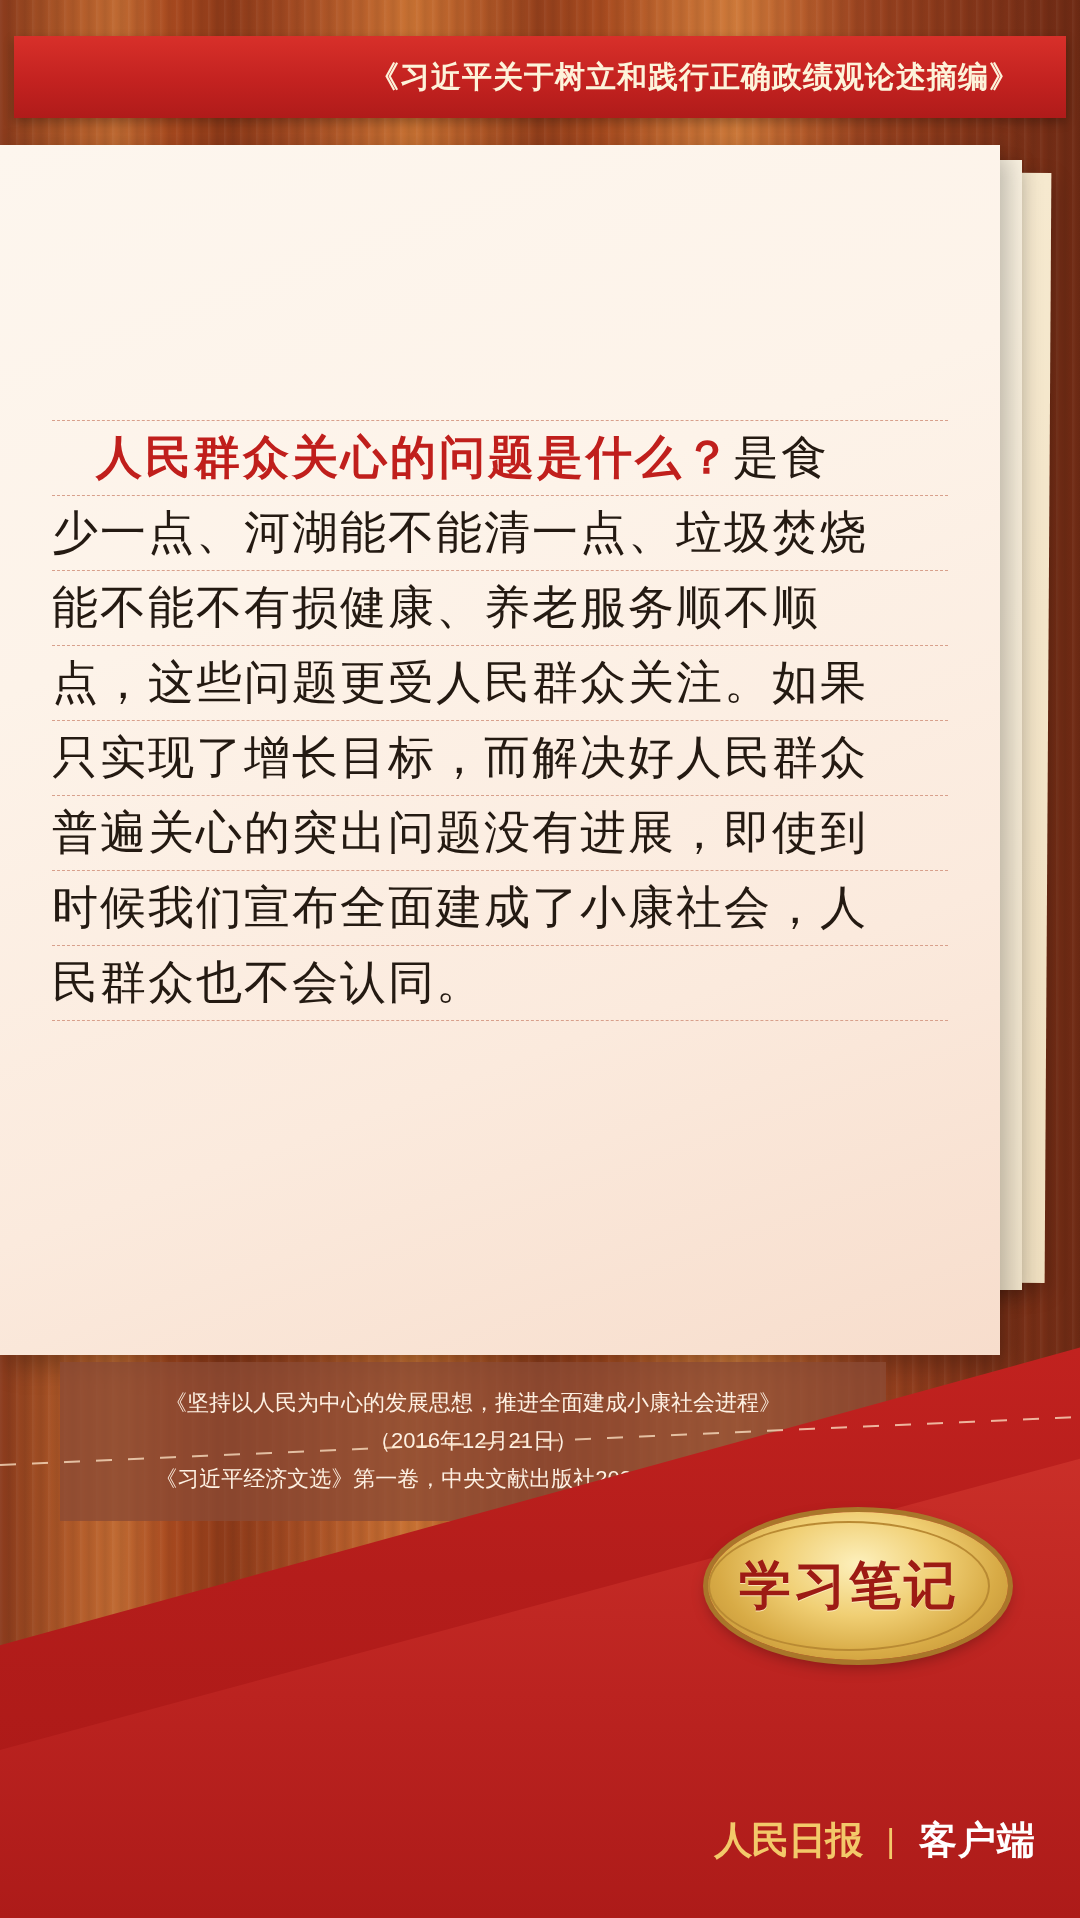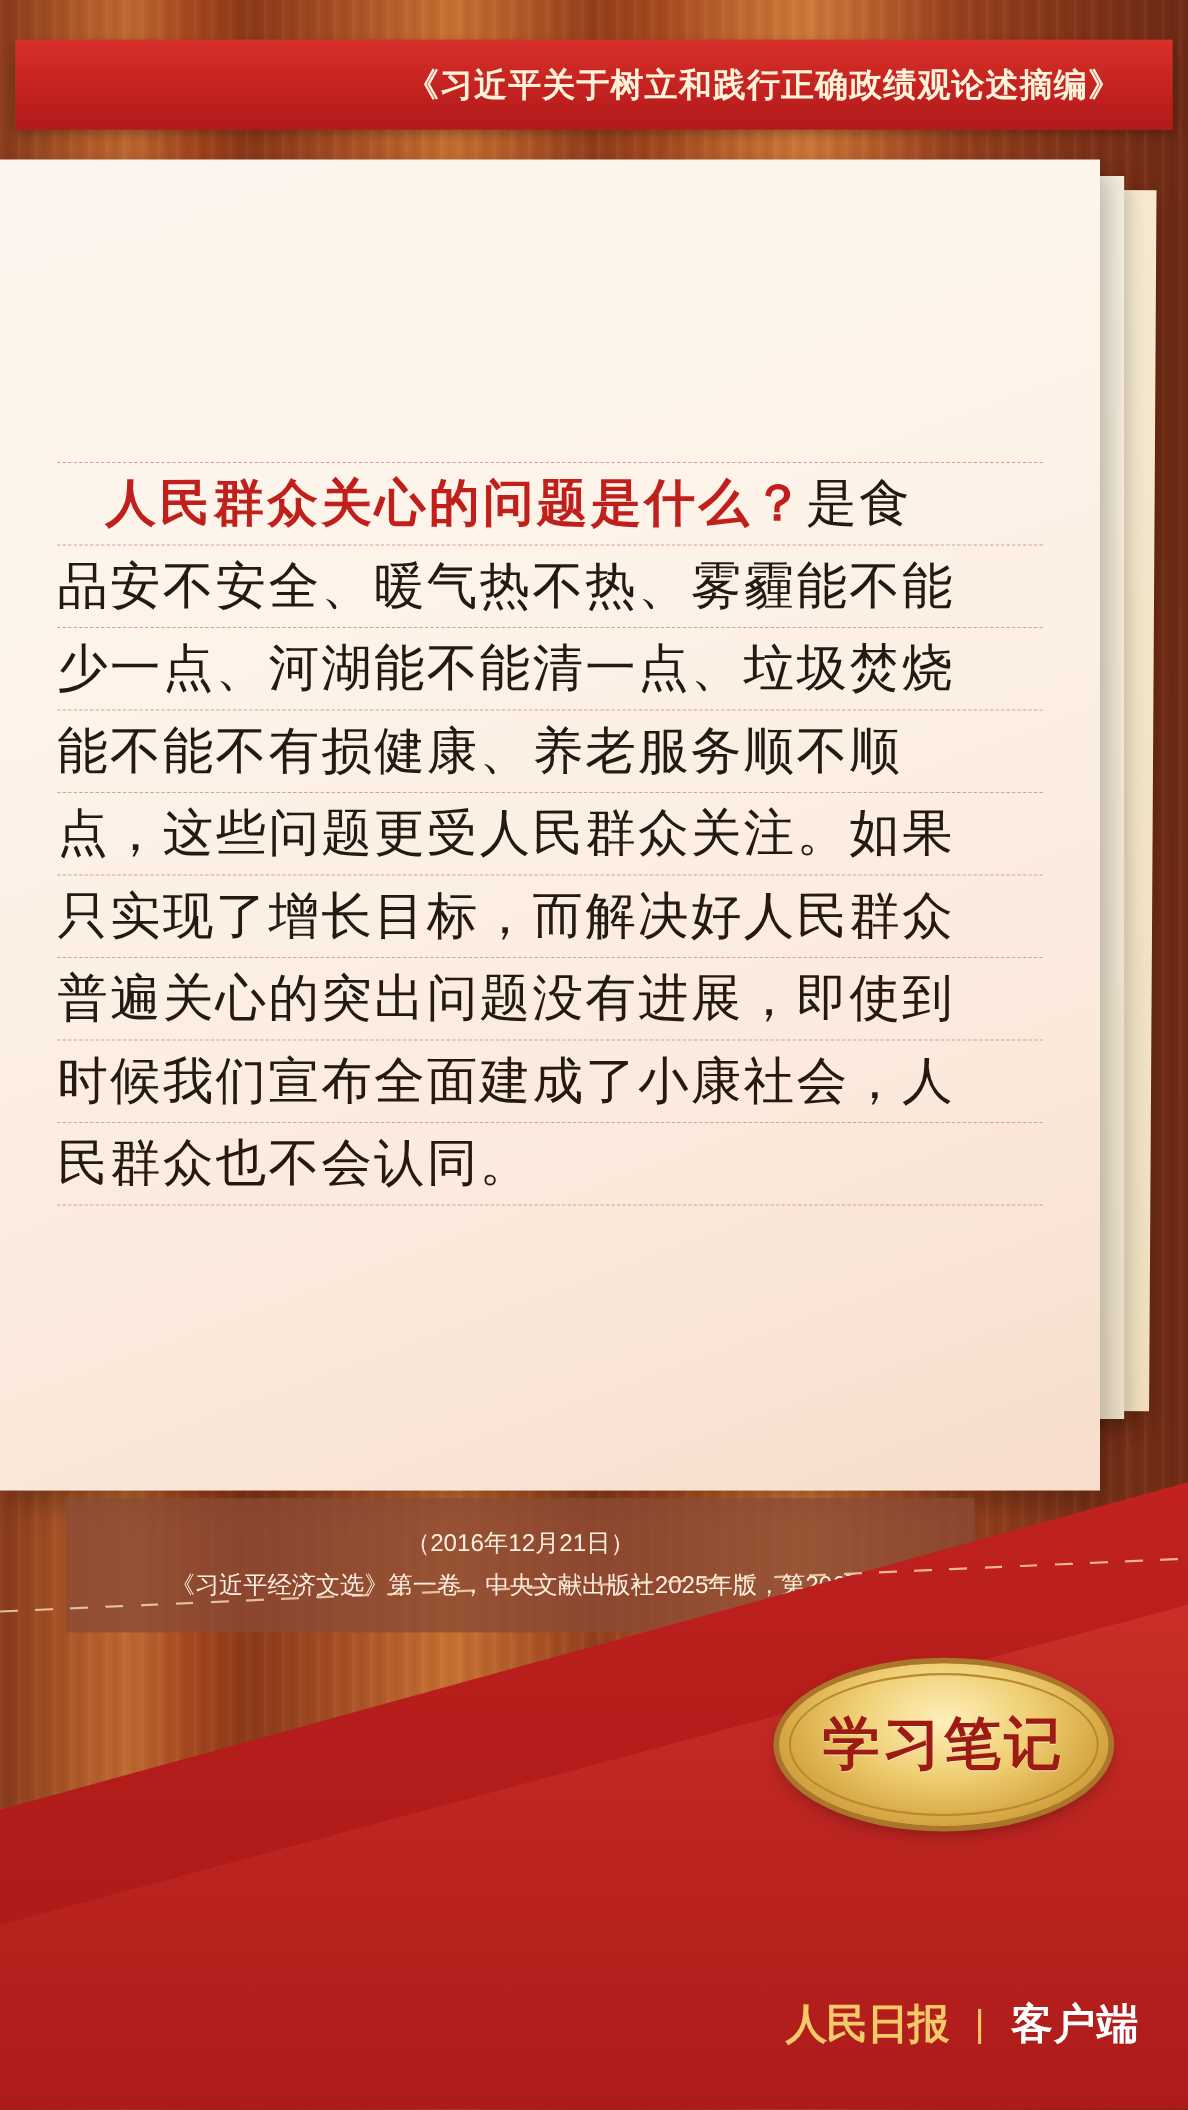--- a/index.html
+++ b/index.html
@@ -171,21 +171,20 @@
     right: 72px;
     bottom: 258px;
     width: 300px;
     height: 148px;
     border-radius: 50%;
     background:
       radial-gradient(ellipse at 50% 35%, #fdf0bc 0%, #f0cf74 38%, #d8ab46 66%, #b9862c 100%);
     box-shadow: 0 0 0 5px #a9762a, 0 6px 16px rgba(0,0,0,0.35);
     display: flex;
     align-items: center;
-    justify-content: center;
   }
   .seal-inner {
     width: 278px;
     height: 126px;
     border-radius: 50%;
     border: 2px solid #b98a33;
     display: flex;
     align-items: center;
     justify-content: center;
   }
@@ -238,31 +237,31 @@
   </div>
 
   <div class="paper-back2"></div>
   <div class="paper-back1"></div>
   <div class="paper-main"></div>
 
   <div class="quote-wrap">
     <div class="quote-line indent-first">
       <span class="hl">人民群众关心的问题是什么？</span><span>是食</span>
     </div>
-    <div class="quote-line"><span>品安不安全、暖气热不热、雾霾能不能</span></div>
     <div class="quote-line"><span>少一点、河湖能不能清一点、垃圾焚烧</span></div>
     <div class="quote-line"><span>能不能不有损健康、养老服务顺不顺</span></div>
     <div class="quote-line"><span>点，这些问题更受人民群众关注。如果</span></div>
     <div class="quote-line"><span>只实现了增长目标，而解决好人民群众</span></div>
     <div class="quote-line"><span>普遍关心的突出问题没有进展，即使到</span></div>
     <div class="quote-line"><span>时候我们宣布全面建成了小康社会，人</span></div>
     <div class="quote-line"><span>民群众也不会认同。</span></div>
   </div>
 
   <div class="source-box">
+    <div>《坚持以人民为中心的发展思想，推进全面建成小康社会进程》</div>
     <div>（2016年12月21日）</div>
     <div>《习近平经济文选》第一卷，中央文献出版社2025年版，第206页</div>
   </div>
 
   <div class="bottom-wedge"></div>
   <div class="bottom-wedge2"></div>
   <div class="dash-line"></div>
 
   <div class="seal">
     <div class="seal-inner">

